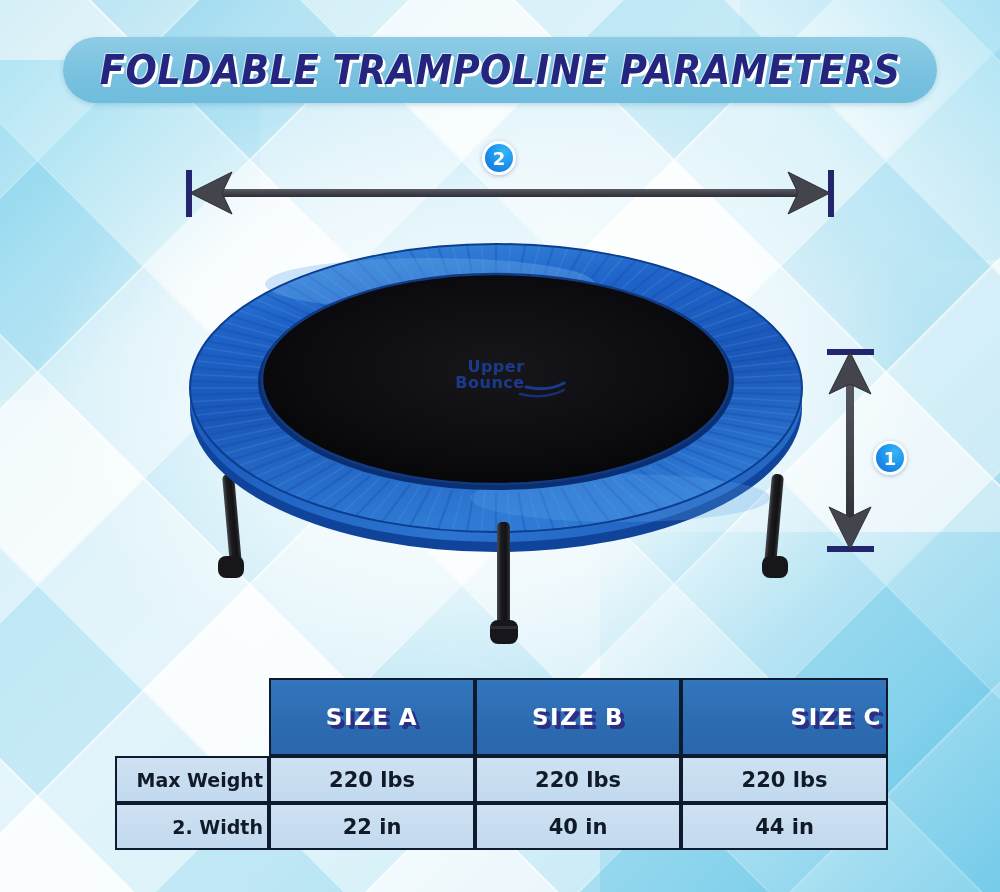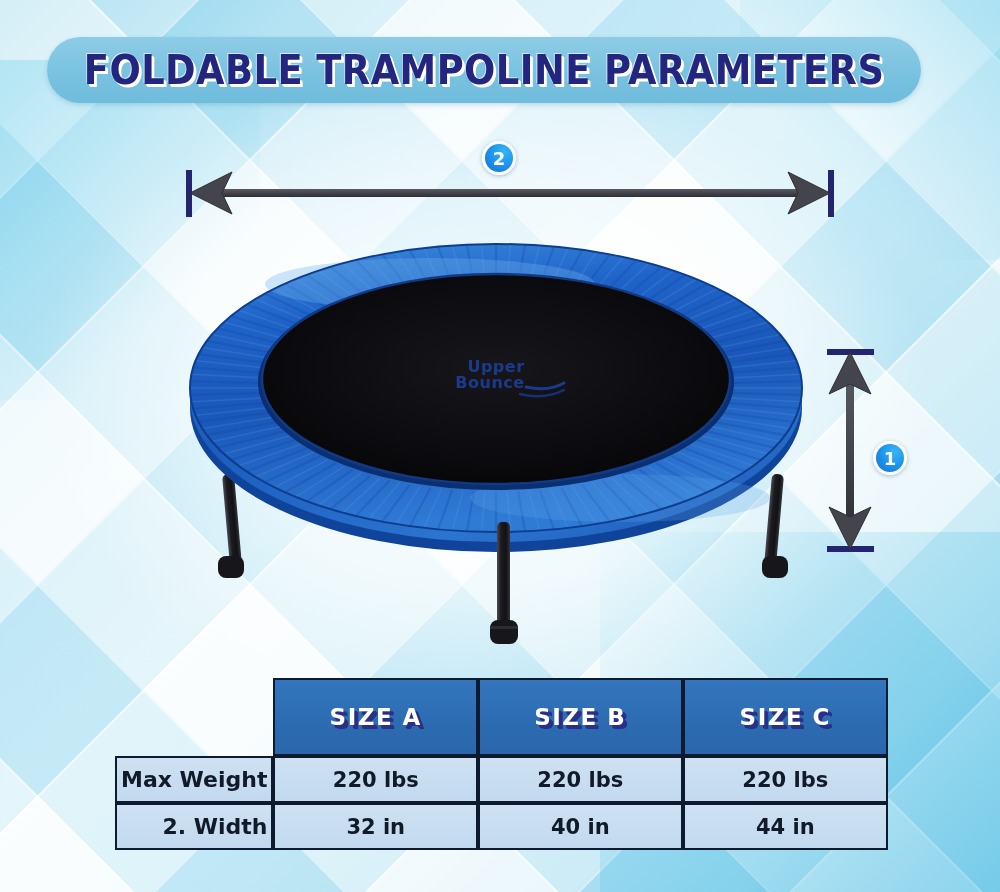--- a/index.html
+++ b/index.html
@@ -58,25 +58,26 @@
     background:linear-gradient(225deg, rgba(96,200,233,.5) 0%, rgba(96,200,233,0) 70%);
   }
   .bg-corner-tl{
     position:absolute;left:-60px;top:60px;width:320px;height:340px;
     pointer-events:none;
     background:linear-gradient(135deg, rgba(118,212,238,.45) 0%, rgba(118,212,238,0) 72%);
   }
 
   
   .title-pill{
-    position:absolute;left:47px;top:37px;width:874px;height:66px;
+    position:absolute;left:63px;top:37px;width:874px;height:66px;
     background:linear-gradient(180deg,#8ecce6 0%,#79c2e0 55%,#6fbcdc 100%);
     border-radius:40px;
     display:flex;align-items:center;justify-content:center;
     box-shadow:0 2px 5px rgba(60,130,170,.25);
+    font-style:italic;
   }
   .title-text{
     font-family:"DejaVu Sans", sans-serif;
     font-weight:700;
     font-size:40px;
     letter-spacing:.5px;
     color:#23257e;
     transform:scaleX(.92);
     white-space:nowrap;
     text-shadow:
@@ -124,33 +125,33 @@
     color:#ffffff;
     text-shadow:3px 3px 0 #2b2f86, 4px 4px 0 #2b2f86;
     display:inline-block;
   }
   .sp-label{
     height:35px;
     background:linear-gradient(180deg,#cfe1f2 0%,#c2d9ef 100%);
     border:2px solid #0e1b2e;
     text-align:right;padding-right:9px;vertical-align:middle;
     font-family:"DejaVu Sans", sans-serif;
-    font-weight:700;font-size:22px;color:#101a28;
+    font-weight:700;font-size:19px;color:#101a28;
     white-space:nowrap;
   }
   .sp-cell{
     height:35px;
     background:linear-gradient(180deg,#cfe1f2 0%,#c2d9ef 100%);
     border:2px solid #0e1b2e;
     text-align:center;vertical-align:middle;
     font-family:"DejaVu Sans", sans-serif;
     font-weight:700;font-size:21px;color:#101a28;
     white-space:nowrap;
   }
-  .col-a{width:208px;} .col-b{width:208px;} .col-c{width:209px;}
+  .col-a{width:208px;} .col-b{width:208px;} .col-c{width:209px;text-align:right;}
 </style>
 </head>
 <body>
 
 <div id="page">
 
   <div class="bg-layer">
     <div class="bg-diamonds d2"></div>
     <div class="bg-diamonds d3"></div>
     <div class="bg-diamonds d1"></div>
@@ -416,20 +417,20 @@
     </thead>
     <tbody>
       <tr>
         <td class="sp-label">Max Weight</td>
         <td class="sp-cell">220 lbs</td>
         <td class="sp-cell">220 lbs</td>
         <td class="sp-cell">220 lbs</td>
       </tr>
       <tr>
         <td class="sp-label">2. Width</td>
-        <td class="sp-cell">32 in</td>
+        <td class="sp-cell">22 in</td>
         <td class="sp-cell">40 in</td>
         <td class="sp-cell">44 in</td>
       </tr>
     </tbody>
   </table>
 
 </div>
 
 </body></html>

